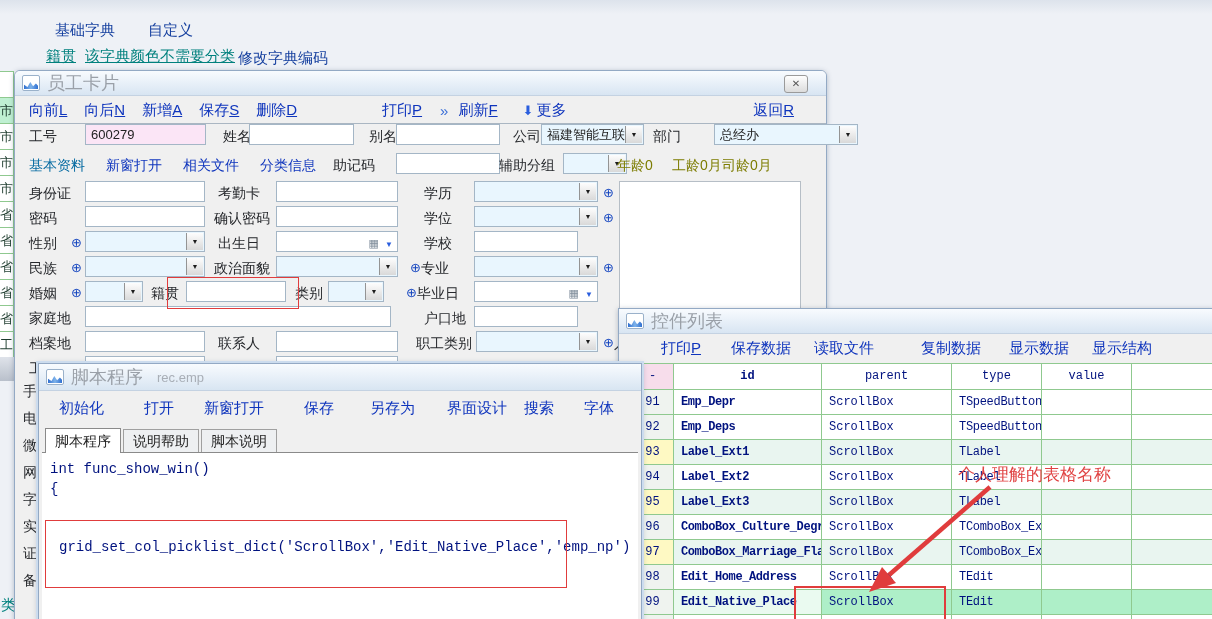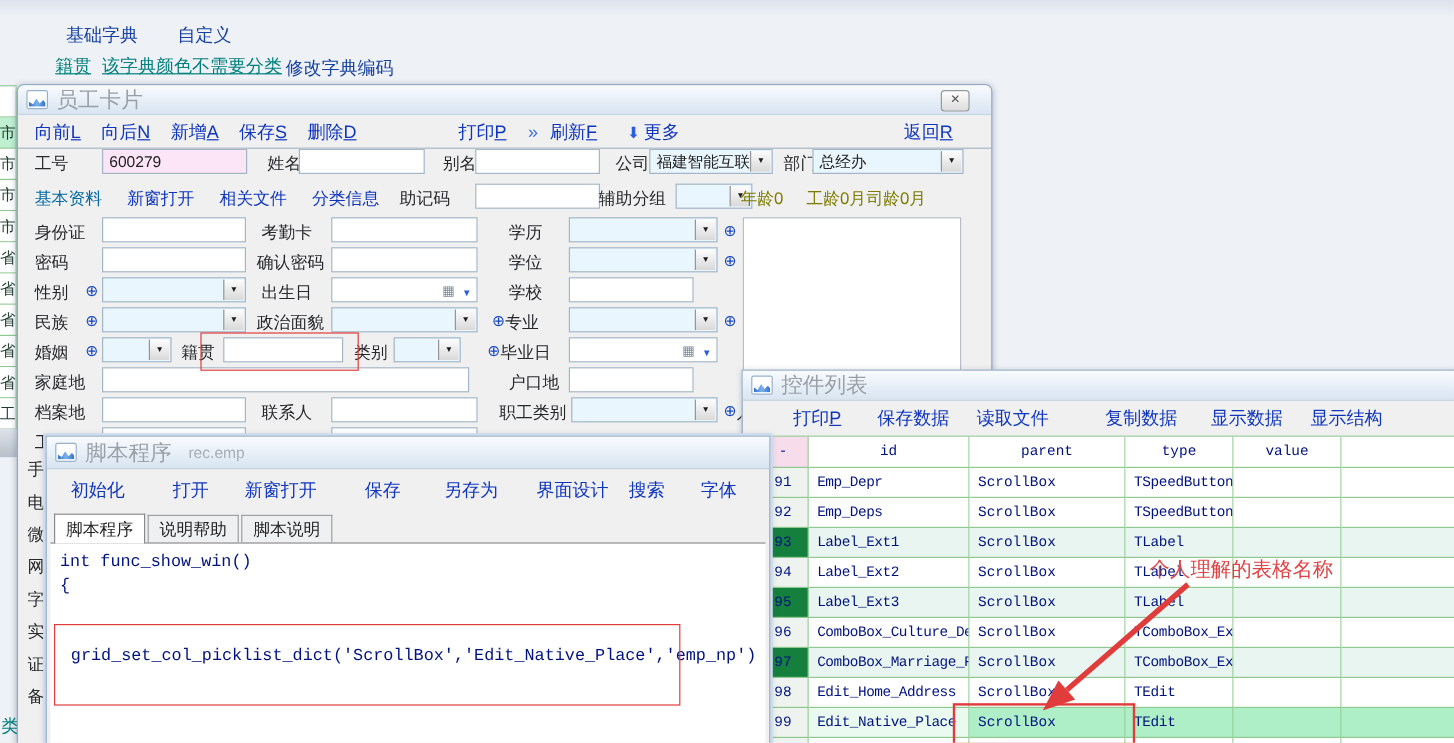--- a/index.html
+++ b/index.html
@@ -56,29 +56,29 @@
   .code-line{position:absolute;font-family:"Liberation Mono","DejaVu Sans Mono",monospace;
              font-size:14px;color:#00127f;white-space:pre;}
   
   .ctl-table{position:absolute;left:12px;top:54px;width:582px;border-top:1px solid #8fc98f;border-left:1px solid #8fc98f;
              font-family:"Liberation Mono","DejaVu Sans Mono",monospace;font-size:12px;color:#00127f;}
   .trow{display:flex;height:25px;}
   .trow.head{height:26px;}
   .td{border-right:1px solid #8fc98f;border-bottom:1px solid #8fc98f;box-sizing:border-box;
       overflow:hidden;white-space:nowrap;line-height:24px;background:#fff;}
   .c-n{width:42px;text-align:center;background:#eff3ef;}
-  .c-id{width:134px;padding-left:7px;letter-spacing:-0.4px;}
+  .c-id{width:148px;padding-left:7px;letter-spacing:-0.4px;font-weight:bold;}
   .c-parent{width:130px;padding-left:7px;}
   .c-type{width:90px;padding-left:7px;letter-spacing:-0.3px;}
   .c-value{width:90px;}
   .c-rest{flex:1;border-right:none;}
   .head .td{text-align:center;padding-left:0;letter-spacing:0;}
   .head .c-n{background:#f7ddeb;}
   .trow.tint .td{background:#e9f5f0;}
-  .trow.tint .c-n{background:#15803d;}
+  .trow.tint .c-n{background:#fef9c3;}
   .trow.selected .td{background:#aeefc8;}
   .trow.selected .c-n{background:#eff3ef;}
   .trow.selected .c-id{background:#eafaf0;}
   
   .red-box{position:absolute;border:2px solid #e03c3c;background:transparent;z-index:40;}
   .red-box.thin{border-width:1.5px;}
   .annotation{position:absolute;font-size:17px;color:#e04343;white-space:nowrap;z-index:41;}
   .arrow-svg{position:absolute;z-index:41;}
 </style>
 </head>
@@ -129,21 +129,21 @@
 
   <span class="lbl" style="left:14px;top:55px;">工号</span>
   <div class="fld pink" style="left:70px;top:53px;width:121px;">600279</div>
   <span class="lbl" style="left:208px;top:55px;">姓名</span>
   <div class="fld" style="left:234px;top:53px;width:105px;"></div>
   <span class="lbl" style="left:354px;top:55px;">别名</span>
   <div class="fld" style="left:381px;top:53px;width:104px;"></div>
   <span class="lbl" style="left:498px;top:55px;">公司</span>
   <div class="fld combo" style="left:526px;top:53px;width:103px;"><span style="display:inline-block;max-width:78px;overflow:hidden;">福建智能互联网有限</span><span class="arrow-btn">▼</span></div>
   <span class="lbl" style="left:638px;top:55px;">部门</span>
-  <div class="fld combo" style="left:662px;top:53px;width:126px;"><span>总经办</span><span class="arrow-btn">▼</span></div>
+  <div class="fld combo" style="left:699px;top:53px;width:144px;"><span>总经办</span><span class="arrow-btn">▼</span></div>
 
   <span class="lbl" style="left:14px;top:84px;color:#0369a1;">基本资料</span>
   <span class="lbl" style="left:91px;top:84px;color:#0f35bd;">新窗打开</span>
   <span class="lbl" style="left:168px;top:84px;color:#0f35bd;">相关文件</span>
   <span class="lbl" style="left:245px;top:84px;color:#0f35bd;">分类信息</span>
   <span class="lbl" style="left:318px;top:84px;">助记码</span>
   <div class="fld" style="left:381px;top:82px;width:104px;"></div>
   <span class="lbl" style="left:484px;top:84px;">辅助分组</span>
   <div class="fld combo" style="left:548px;top:82px;width:64px;">
       <span class="arrow-btn">▼</span>

